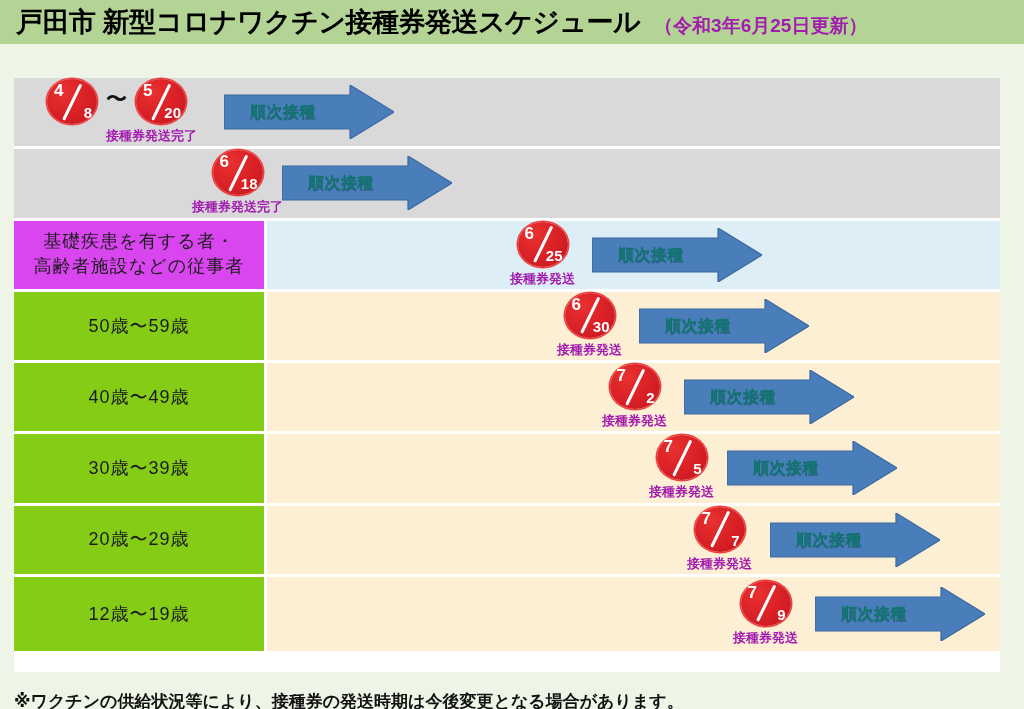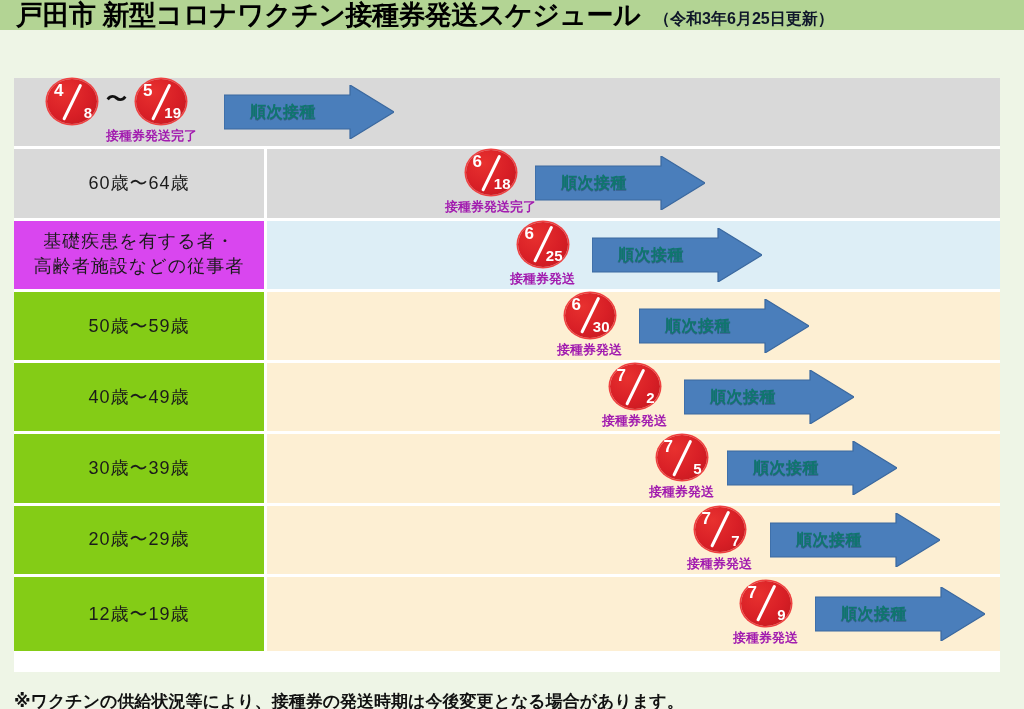--- a/index.html
+++ b/index.html
@@ -13,38 +13,38 @@
     font-family: "Liberation Sans", "DejaVu Sans", sans-serif;
     overflow: hidden;
     position: relative;
   }
 
   
   #header-band {
     position: absolute;
     left: 0; top: 0;
     width: 1024px;
-    height: 30px;
+    height: 44px;
     background: #b3d494;
     display: flex;
     align-items: center;
     box-sizing: border-box;
     padding-left: 16px;
   }
   #header-title {
     font-size: 27px;
     font-weight: bold;
     color: #000;
     letter-spacing: -0.5px;
     white-space: nowrap;
   }
   #header-update {
-    font-size: 16px;
-    font-weight: bold;
-    color: #0f172a;
+    font-size: 19px;
+    font-weight: bold;
+    color: #a21caf;
     margin-left: 14px;
     white-space: nowrap;
     margin-top: 8px;
   }
 
   
   #schedule-table {
     position: absolute;
     left: 14px;
     top: 78px;
@@ -210,35 +210,34 @@
           <div class="badge-row">
             <div class="badge">
               <span class="m">4</span>
               <span class="slash"></span>
               <span class="d">8</span>
             </div>
             <span class="tilde">〜</span>
             <div class="badge">
               <span class="m">5</span>
               <span class="slash"></span>
-              <span class="d">19</span>
+              <span class="d">20</span>
             </div>
           </div>
           <div class="badge-caption" style="margin-left: 70px;">接種券発送完了</div>
         </div>
         <div class="arrow" style="left: 210px; width: 170px;">
           <svg width="170" height="54" viewBox="0 0 170 54">
             <polygon points="0,10 126,10 126,0 170,27 126,54 126,44 0,44" fill="#4a7ebb" stroke="#3a689f" stroke-width="1.2"></polygon>
           </svg>
           <span class="arrow-label">順次接種</span>
         </div>
       </div>
     </div>
     <div class="row pal-grey" style="height: 71.25px;">
-      <div class="row-label">60歳〜64歳</div>
       <div class="row-body">
         <div class="badge-group" style="left: 178px;">
           <div class="badge-row">
             <div class="badge">
               <span class="m">6</span>
               <span class="slash"></span>
               <span class="d">18</span>
             </div>
           </div>
           <div class="badge-caption">接種券発送完了</div>

